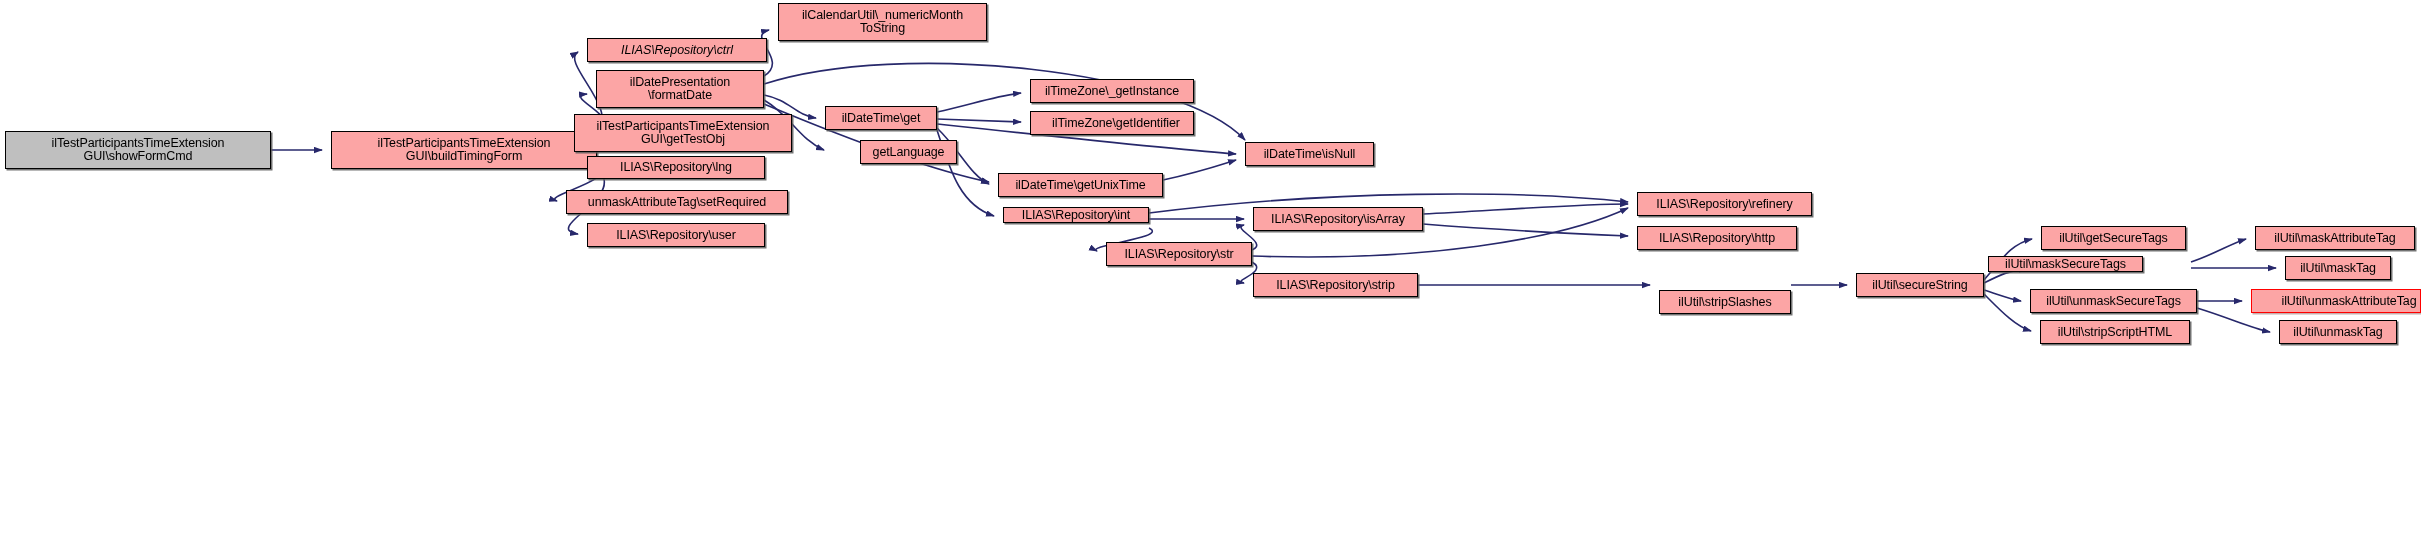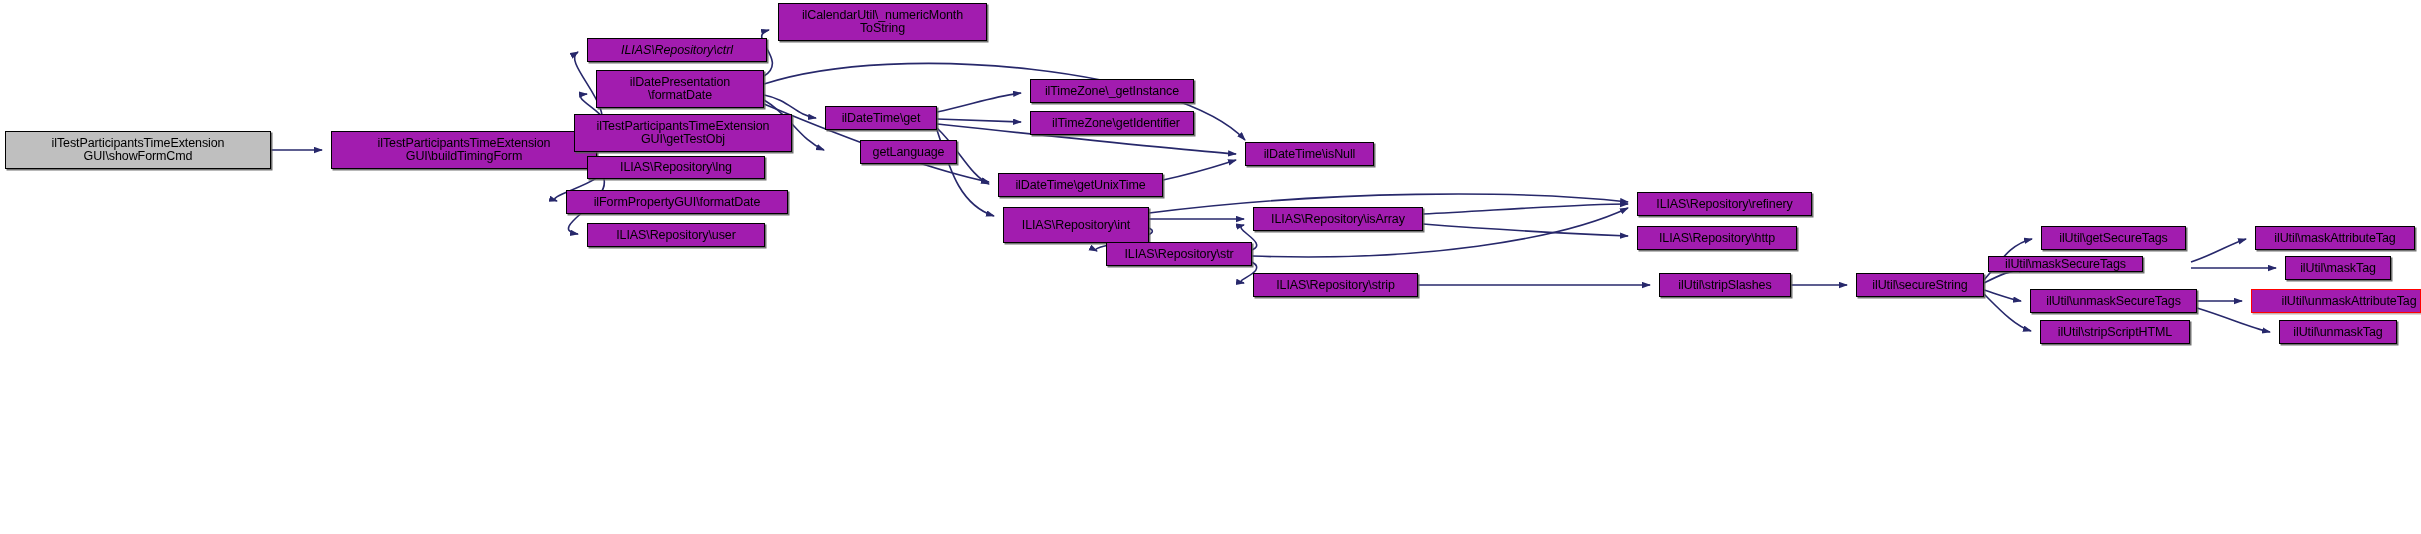--- a/index.html
+++ b/index.html
@@ -1,20 +1,20 @@
 <!DOCTYPE html>
 <html><head>
 <meta charset="utf-8">
 <title>Call graph</title>
 <style>
   html,body{margin:0;padding:0;background:#ffffff;}
   body{font-family:"Liberation Sans",sans-serif;}
   #graph-root{position:relative;width:2421px;height:534px;background:#ffffff;overflow:hidden;}
   svg#edges{position:absolute;left:0;top:0;width:2421px;height:534px;pointer-events:none;}
-  .node{position:absolute;box-sizing:border-box;border:1px solid #000000;background:#a21caf;
+  .node{position:absolute;box-sizing:border-box;border:1px solid #000000;background:#fca5a5;
         display:flex;align-items:center;justify-content:center;text-align:center;
         font-family:"Liberation Sans",sans-serif;font-size:12.5px;color:#000000;
         line-height:13px;white-space:pre-line;letter-spacing:-0.1px;
         box-shadow:1.5px 1.5px 0 0 rgba(90,90,90,0.85);}
   .node.root{background:#bfbfbf;border-color:#000000;}
   .node.highlight{border:1.6px solid #ff0000;box-shadow:1.5px 1.5px 0 0 rgba(160,120,120,0.6);}
   .node-label{display:block;padding:0 3px;}
 </style>
 </head>
 <body>
@@ -69,37 +69,37 @@
       <div class="node root" style="left: 5px; top: 131px; width: 266px; height: 38px;"><span class="node-label">ilTestParticipantsTimeExtension
 GUI\showFormCmd</span></div>
       <div class="node" style="left: 331px; top: 131px; width: 266px; height: 38px;"><span class="node-label">ilTestParticipantsTimeExtension
 GUI\buildTimingForm</span></div>
       <div class="node" style="left: 587px; top: 38px; width: 180px; height: 24px; font-style: italic;"><span class="node-label">ILIAS\Repository\ctrl</span></div>
       <div class="node" style="left: 596px; top: 70px; width: 168px; height: 38px;"><span class="node-label">ilDatePresentation
 \formatDate</span></div>
       <div class="node" style="left: 574px; top: 114px; width: 218px; height: 38px;"><span class="node-label">ilTestParticipantsTimeExtension
 GUI\getTestObj</span></div>
       <div class="node" style="left: 587px; top: 156px; width: 178px; height: 23px;"><span class="node-label">ILIAS\Repository\lng</span></div>
-      <div class="node" style="left: 566px; top: 190px; width: 222px; height: 24px;"><span class="node-label">ilFormPropertyGUI\formatDate</span></div>
+      <div class="node" style="left: 566px; top: 190px; width: 222px; height: 24px;"><span class="node-label">unmaskAttributeTag\setRequired</span></div>
       <div class="node" style="left: 587px; top: 223px; width: 178px; height: 24px;"><span class="node-label">ILIAS\Repository\user</span></div>
       <div class="node" style="left: 778px; top: 3px; width: 209px; height: 38px;"><span class="node-label">ilCalendarUtil\_numericMonth
 ToString</span></div>
       <div class="node" style="left: 825px; top: 106px; width: 112px; height: 24px;"><span class="node-label">ilDateTime\get</span></div>
       <div class="node" style="left: 833px; top: 140px; width: 97px; height: 24px; margin-left: 27px;"><span class="node-label">getLanguage</span></div>
       <div class="node" style="left: 1030px; top: 79px; width: 164px; height: 24px;"><span class="node-label">ilTimeZone\_getInstance</span></div>
       <div class="node" style="left: 1030px; top: 111px; width: 164px; height: 24px; padding-left: 8px;"><span class="node-label">ilTimeZone\getIdentifier</span></div>
       <div class="node" style="left: 1245px; top: 142px; width: 129px; height: 24px;"><span class="node-label">ilDateTime\isNull</span></div>
       <div class="node" style="left: 998px; top: 173px; width: 165px; height: 24px;"><span class="node-label">ilDateTime\getUnixTime</span></div>
-      <div class="node" style="left: 1003px; top: 207px; width: 146px; height: 36px;"><span class="node-label">ILIAS\Repository\int</span></div>
+      <div class="node" style="left: 1003px; top: 207px; width: 146px; height: 16px;"><span class="node-label">ILIAS\Repository\int</span></div>
       <div class="node" style="left: 1106px; top: 242px; width: 146px; height: 24px;"><span class="node-label">ILIAS\Repository\str</span></div>
       <div class="node" style="left: 1253px; top: 207px; width: 170px; height: 24px;"><span class="node-label">ILIAS\Repository\isArray</span></div>
       <div class="node" style="left: 1253px; top: 273px; width: 165px; height: 24px;"><span class="node-label">ILIAS\Repository\strip</span></div>
       <div class="node" style="left: 1637px; top: 192px; width: 175px; height: 24px;"><span class="node-label">ILIAS\Repository\refinery</span></div>
       <div class="node" style="left: 1637px; top: 226px; width: 160px; height: 24px;"><span class="node-label">ILIAS\Repository\http</span></div>
-      <div class="node" style="left: 1659px; top: 273px; width: 132px; height: 24px;"><span class="node-label">ilUtil\stripSlashes</span></div>
+      <div class="node" style="left: 1659px; top: 290px; width: 132px; height: 24px;"><span class="node-label">ilUtil\stripSlashes</span></div>
       <div class="node" style="left: 1856px; top: 273px; width: 128px; height: 24px;"><span class="node-label">ilUtil\secureString</span></div>
       <div class="node" style="left: 2041px; top: 226px; width: 145px; height: 24px;"><span class="node-label">ilUtil\getSecureTags</span></div>
       <div class="node" style="left: 1988px; top: 256px; width: 155px; height: 16px;"><span class="node-label">ilUtil\maskSecureTags</span></div>
       <div class="node" style="left: 2030px; top: 289px; width: 167px; height: 24px;"><span class="node-label">ilUtil\unmaskSecureTags</span></div>
       <div class="node" style="left: 2040px; top: 320px; width: 150px; height: 24px;"><span class="node-label">ilUtil\stripScriptHTML</span></div>
       <div class="node" style="left: 2255px; top: 226px; width: 160px; height: 24px;"><span class="node-label">ilUtil\maskAttributeTag</span></div>
       <div class="node" style="left: 2285px; top: 256px; width: 106px; height: 24px;"><span class="node-label">ilUtil\maskTag</span></div>
       <div class="node highlight" style="left: 2251px; top: 289px; width: 170px; height: 24px; padding-left: 26px;"><span class="node-label">ilUtil\unmaskAttributeTag</span></div>
       <div class="node" style="left: 2279px; top: 320px; width: 118px; height: 24px;"><span class="node-label">ilUtil\unmaskTag</span></div>
     </div>

